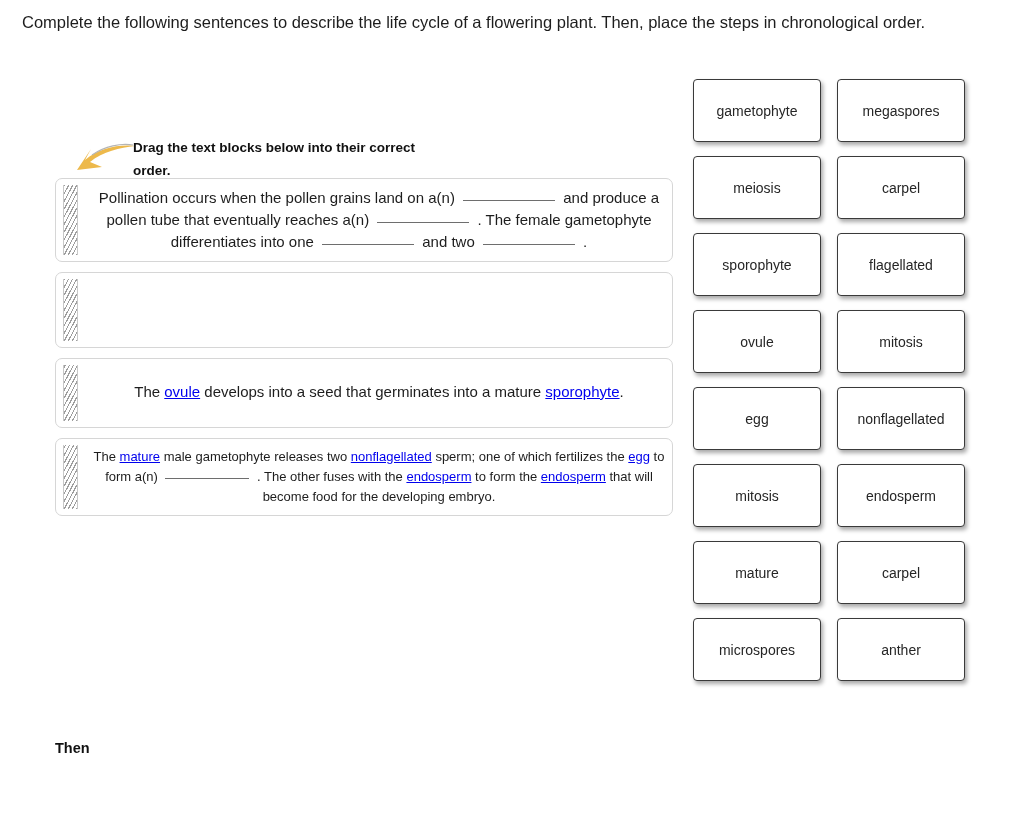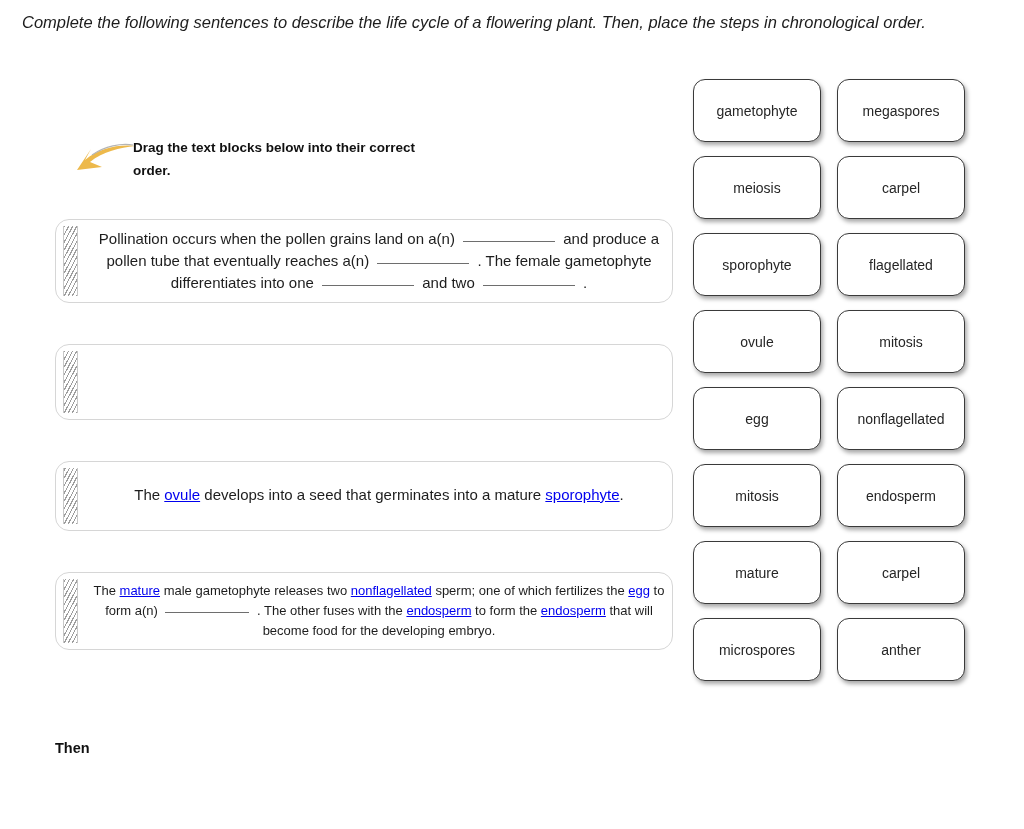--- a/index.html
+++ b/index.html
@@ -18,21 +18,20 @@
 
   
   #prompt {
     position: absolute;
     left: 22px;
     top: 10px;
     width: 984px;
     font-size: 16.5px;
     line-height: 25px;
     color: #1d1d1d;
-    font-style: italic;
   }
 
   
   #left-col {
     position: absolute;
     left: 55px;
     top: 136px;
     width: 618px;
   }
 
@@ -55,26 +54,25 @@
     left: 20px;
     top: 4px;
     width: 62px;
     height: 34px;
   }
 
   .block {
     position: relative;
     box-sizing: border-box;
     border: 1px solid #d6d6d6;
-    border-radius: 14px;
+    border-radius: 7px;
     background: #ffffff;
     margin-bottom: 10px;
     padding: 8px 4px 8px 34px;
     text-align: center;
-    margin-top: 41px;
   }
   .grip {
     position: absolute;
     left: 7px;
     top: 6px;
     bottom: 6px;
     width: 13px;
     border-left: 1px solid #c8c8c8;
     border-right: 1px solid #c8c8c8;
     background-image:
@@ -139,21 +137,21 @@
     top: 79px;
     width: 272px;
     display: grid;
     grid-template-columns: 128px 128px;
     grid-gap: 14px 16px;
   }
   .tile {
     box-sizing: border-box;
     height: 63px;
     border: 1.6px solid #3a3a3a;
-    border-radius: 12px;
+    border-radius: 4px;
     background: #ffffff;
     box-shadow: 2px 3px 4px rgba(0,0,0,0.34);
     display: flex;
     align-items: center;
     justify-content: center;
     font-size: 14px;
     color: #262626;
     cursor: move;
     text-align: center;
     padding: 0 4px;

